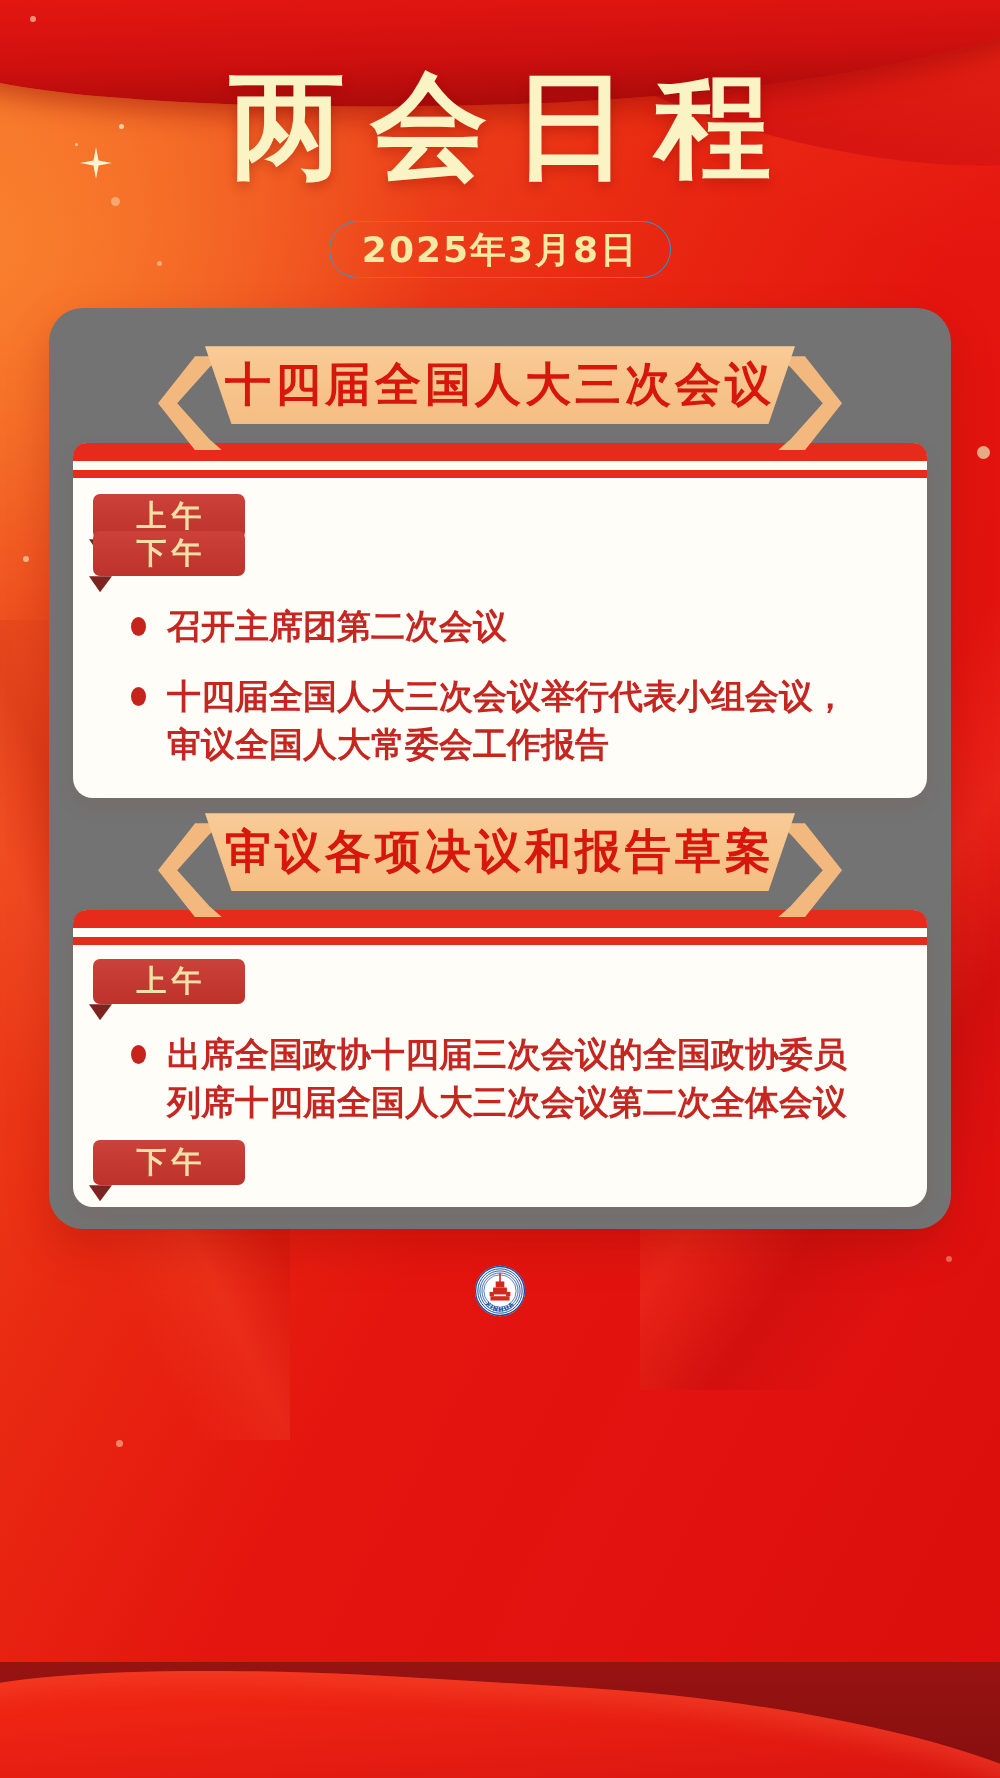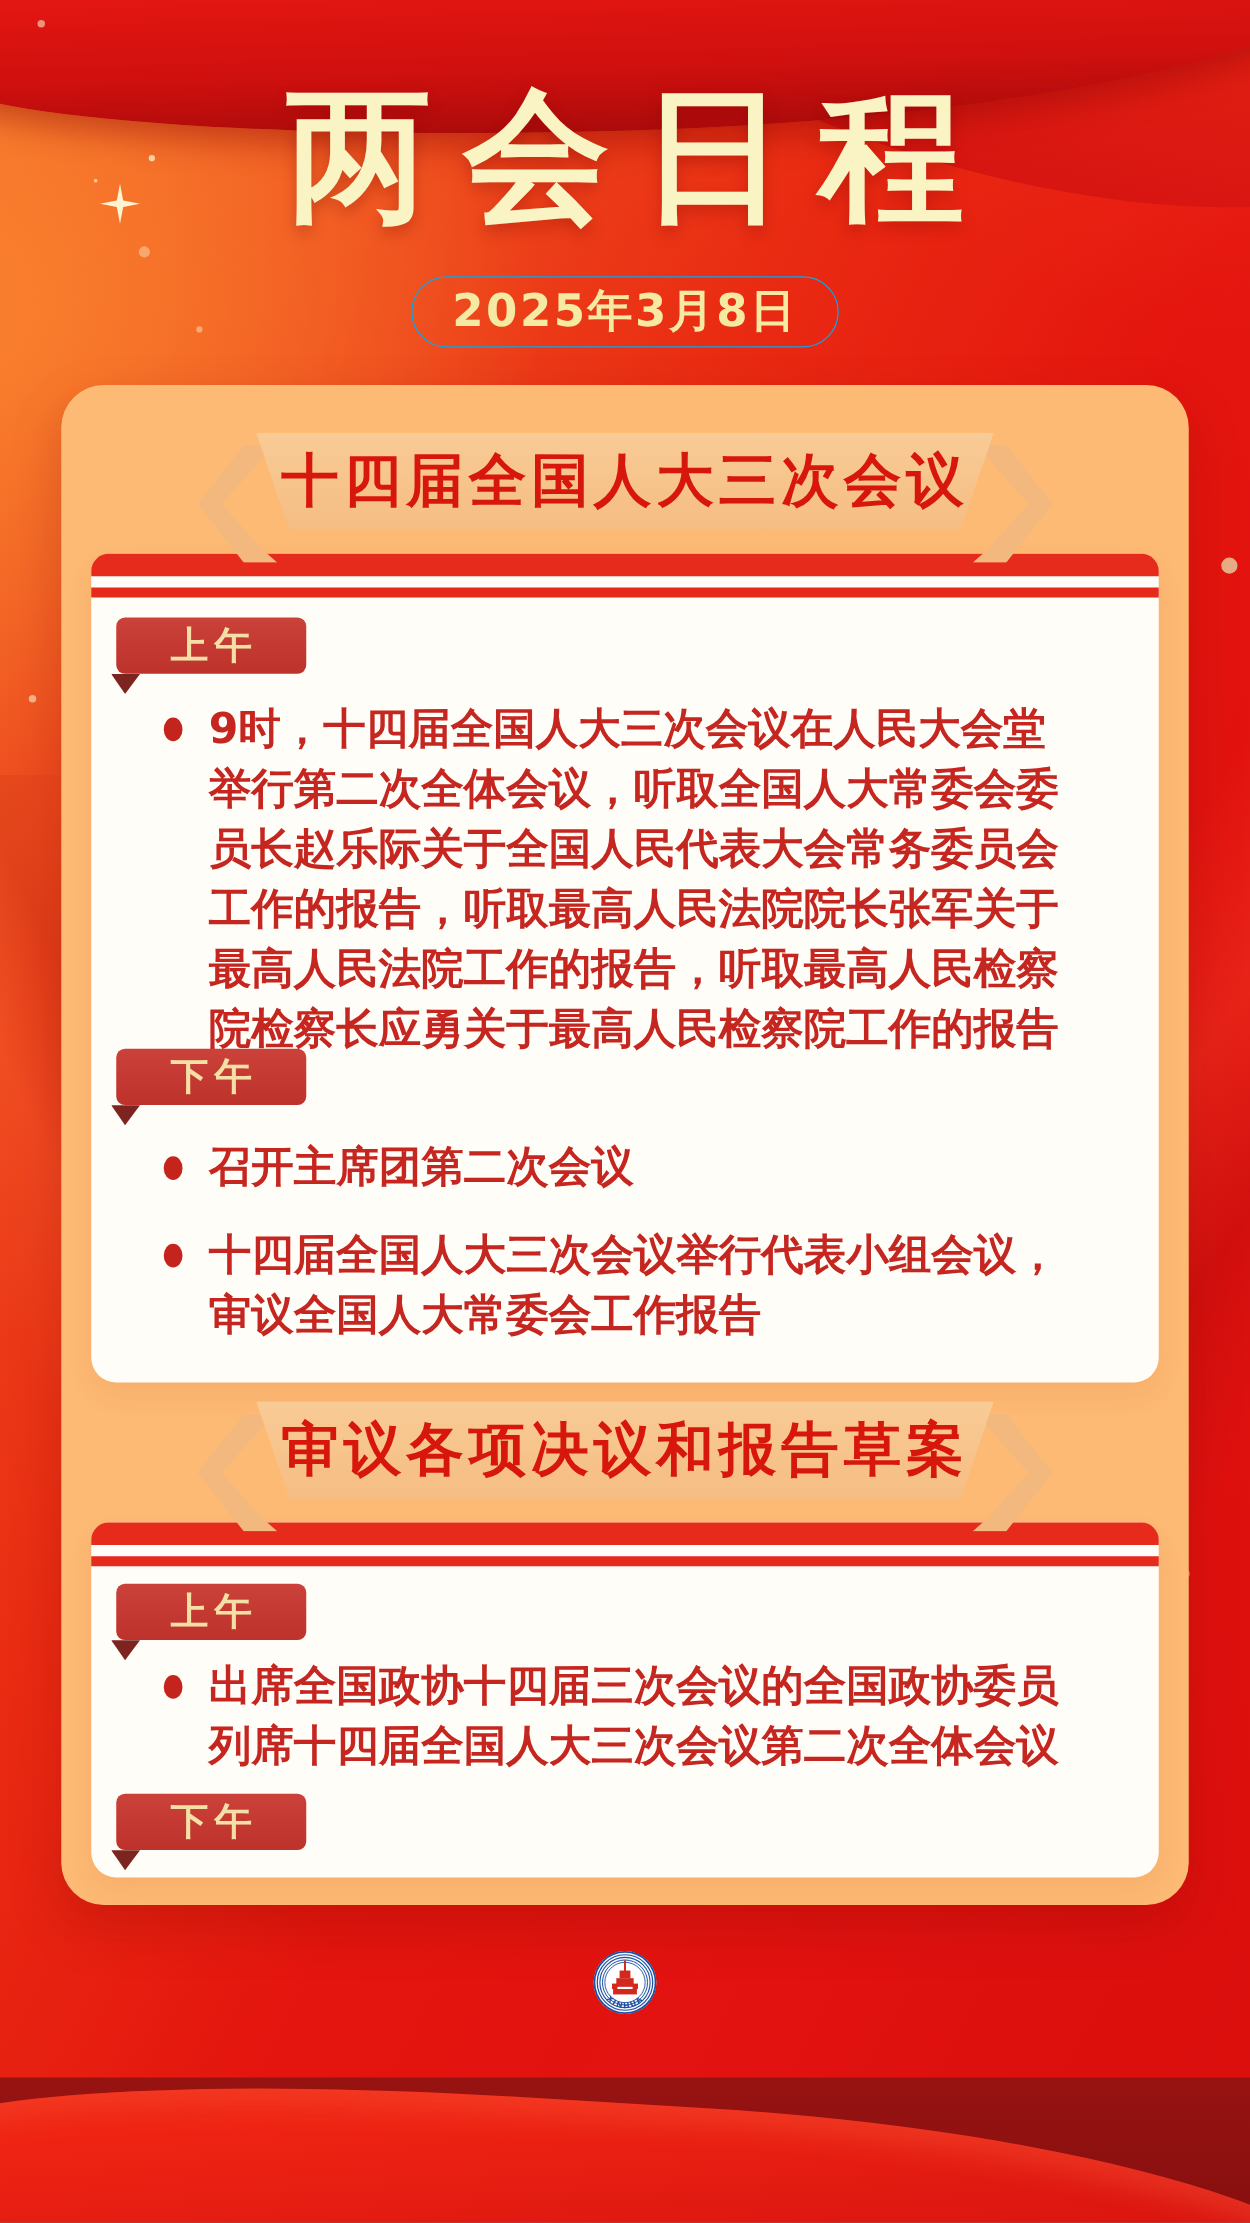--- a/index.html
+++ b/index.html
@@ -61,21 +61,21 @@
   }
   .date-pill{
     display:inline-block;margin-top:26px;
     border:1px solid #0ea5e9;border-radius:32px;
     color:#f6e9a2;font-size:36px;font-weight:700;letter-spacing:2px;
     padding:5px 32px;line-height:1.25;
   }
   
   .sheet{
     position:relative;width:902px;margin:30px auto 0;
-    background:#fdba74;border-radius:34px;
+    background:#737373;border-radius:34px;
     padding:38px 0 22px;z-index:2;
     box-shadow:0 18px 40px rgba(130,10,5,.25);
   }
   
   .ribbon{position:relative;height:78px;margin-bottom:19px;}
   .ribbon + .card{margin-top:0;}
   .ribbon-main{
     position:absolute;left:50%;transform:translateX(-50%);
     width:590px;height:78px;z-index:1;
     background:linear-gradient(180deg,#f9cb96,#f5bd83);
@@ -116,21 +116,21 @@
   .tag.mt-after-item{margin-top:-8px;}
   .tag.mt-first2{margin-top:14px;}
   .tag.mt-after-item2{margin-top:14px;}
   
   .item{position:relative;padding-left:62px;width:690px;}
   .item .dot{
     position:absolute;left:26px;top:15px;width:15px;height:19px;
     border-radius:50%;background:#c5241c;
   }
   .item-text{font-size:34px;line-height:48px;font-weight:700;color:#c62620;word-break:break-all;}
-  .mt-20{margin-top:20px;} .mt-22{margin-top:22px;} .mt-24{margin-top:13px;}
+  .mt-20{margin-top:20px;} .mt-22{margin-top:22px;} .mt-24{margin-top:26px;}
   .mt-26{margin-top:26px;} .mt-30{margin-top:30px;}
   
   .footer{position:relative;margin-top:36px;display:flex;justify-content:center;z-index:4;}
 </style>
 </head>
 <body>
 
 <div class="drape-top2"></div>
 <div class="drape-top"></div>
 <div class="sheen-right"></div>
@@ -168,24 +168,20 @@
   <div class="card">
     <div class="stripe-thick"></div>
     <div class="stripe-thin"></div>
     <div class="card-inner">
 
       <div class="tag mt-first">
         <span class="tag-label">上午</span>
         <span class="fold"></span>
       </div>
 
-      <div class="item mt-20">
-        <span class="dot"></span>
-        <div class="item-text">9时，十四届全国人大三次会议在人民大会堂举行第二次全体会议，听取全国人大常委会委员长赵乐际关于全国人民代表大会常务委员会工作的报告，听取最高人民法院院长张军关于最高人民法院工作的报告，听取最高人民检察院检察长应勇关于最高人民检察院工作的报告</div>
-      </div>
 
       <div class="tag mt-after-item">
         <span class="tag-label">下午</span>
         <span class="fold"></span>
       </div>
 
       <div class="item mt-26">
         <span class="dot"></span>
         <div class="item-text">召开主席团第二次会议</div>
       </div>

